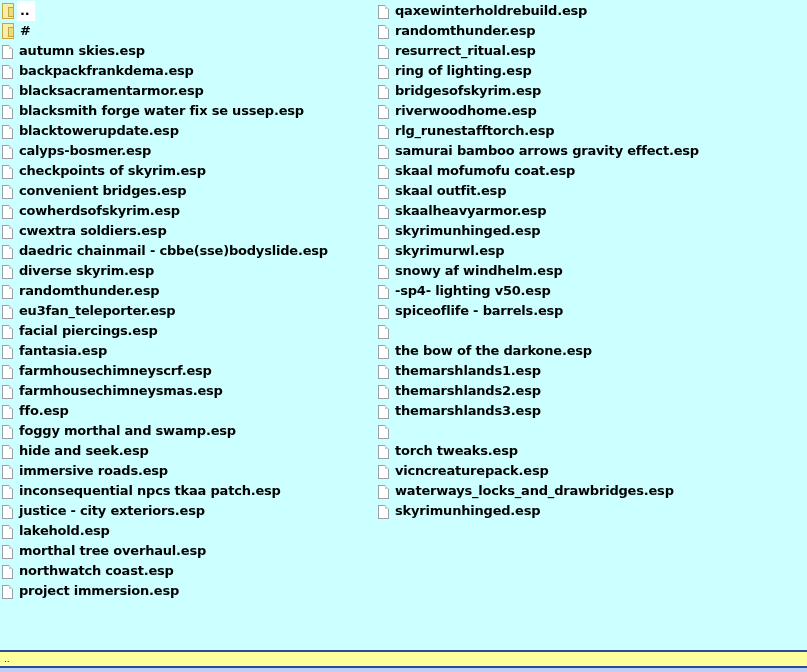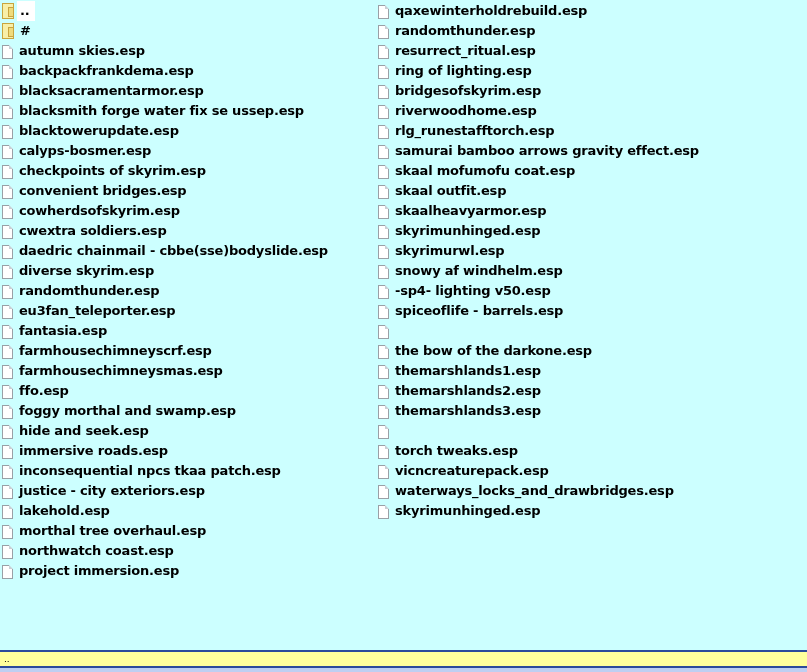--- a/index.html
+++ b/index.html
@@ -175,20 +175,24 @@
         <span class="row-icon icon-file"></span>
         <span class="row-label">diverse skyrim.esp</span>
       </div>
       <div class="list-row">
         <span class="row-icon icon-file"></span>
         <span class="row-label">randomthunder.esp</span>
       </div>
       <div class="list-row">
         <span class="row-icon icon-file"></span>
         <span class="row-label">eu3fan_teleporter.esp</span>
+      </div>
+      <div class="list-row">
+        <span class="row-icon icon-file"></span>
+        <span class="row-label">facial piercings.esp</span>
       </div>
       <div class="list-row">
         <span class="row-icon icon-file"></span>
         <span class="row-label">fantasia.esp</span>
       </div>
       <div class="list-row">
         <span class="row-icon icon-file"></span>
         <span class="row-label">farmhousechimneyscrf.esp</span>
       </div>
       <div class="list-row">

